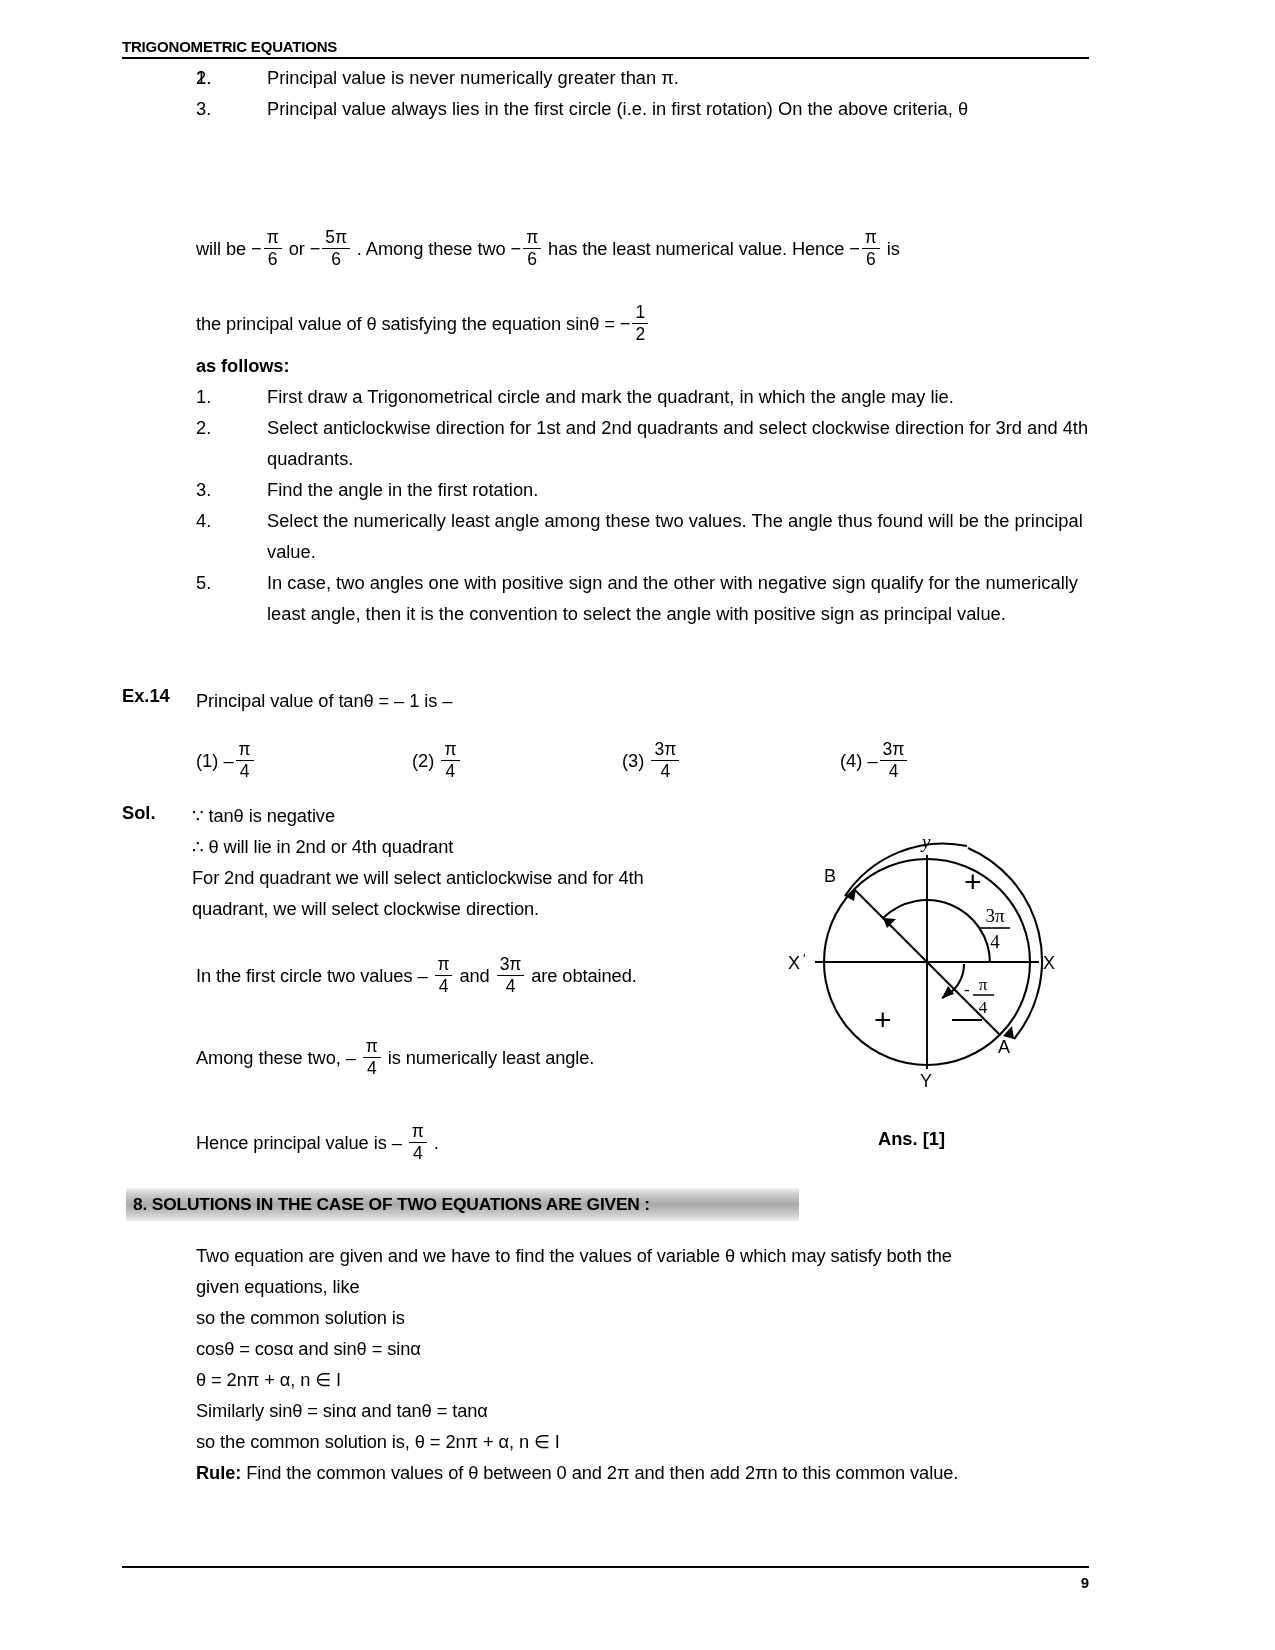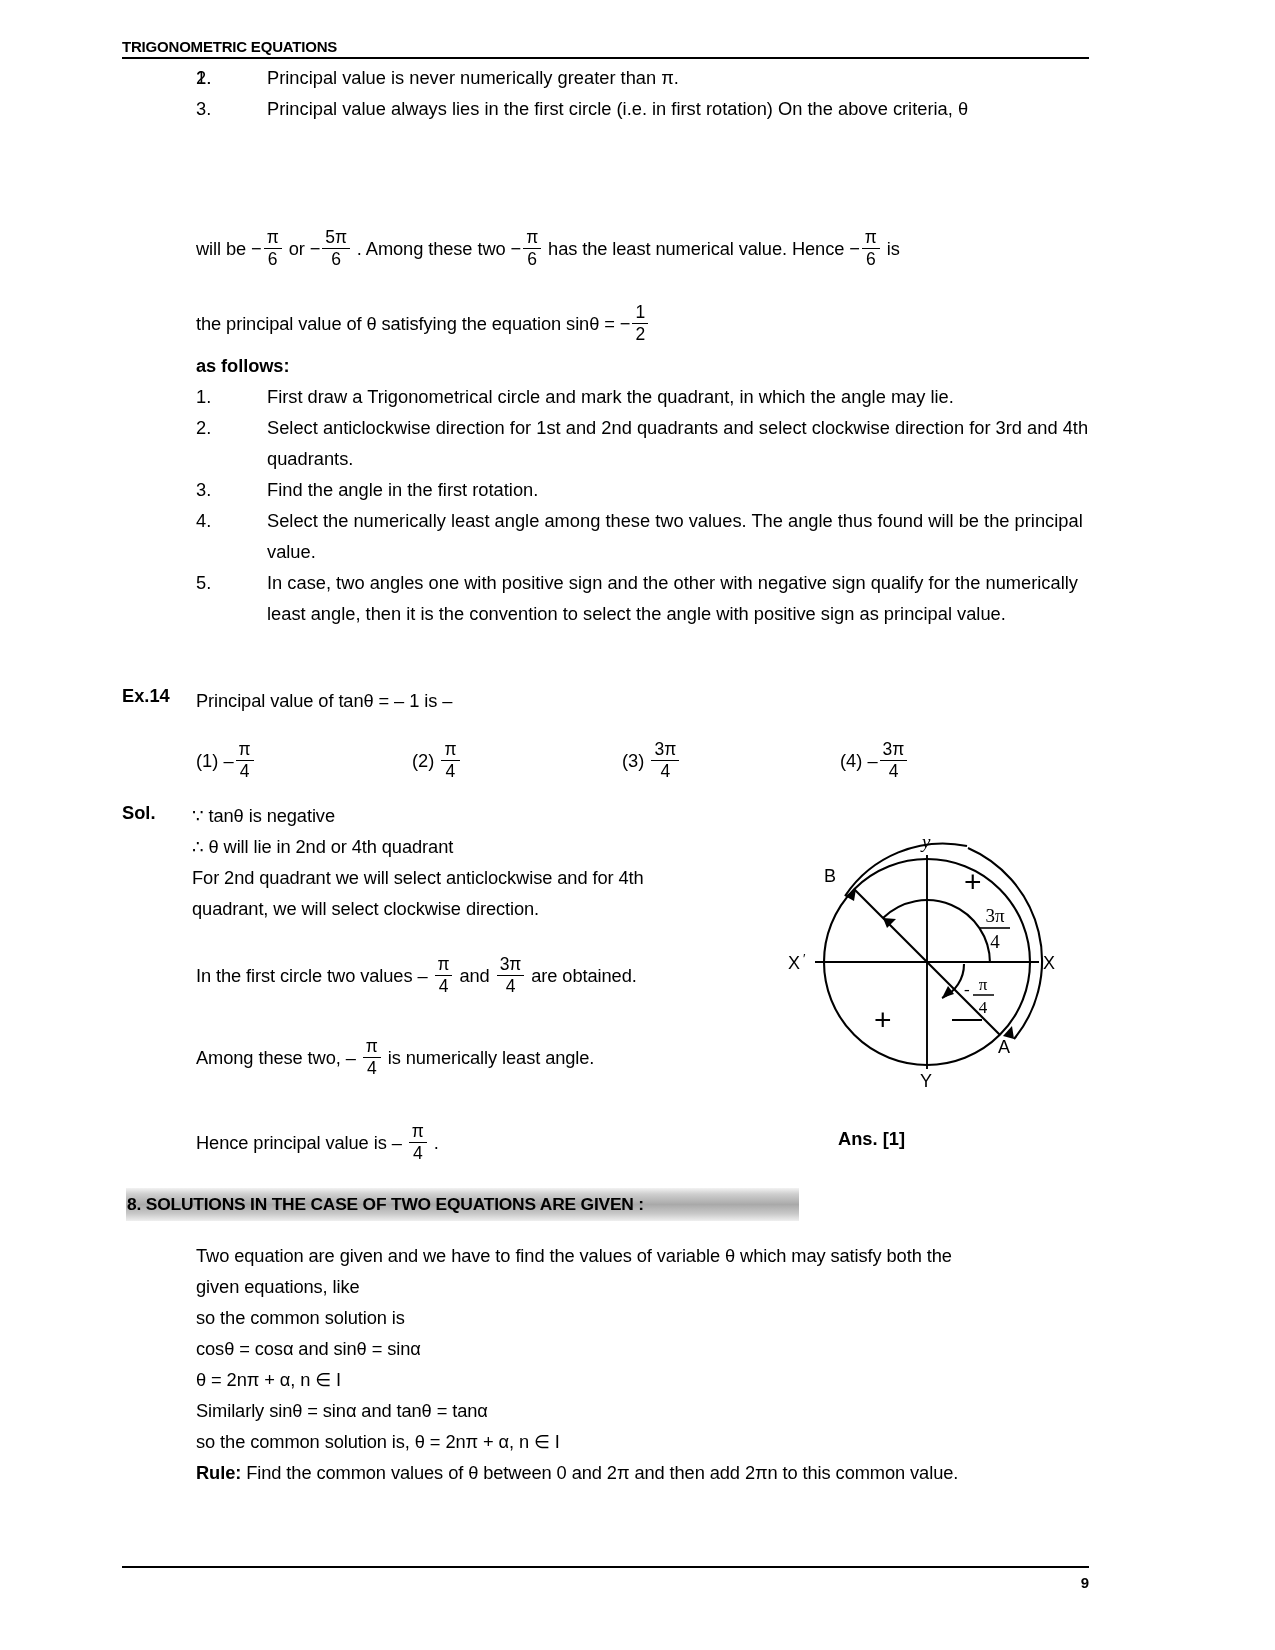--- a/index.html
+++ b/index.html
@@ -140,21 +140,21 @@
     width: 673px;
     height: 33px;
     background: linear-gradient(to bottom, #f2f2f2 0%, #cfcfcf 18%, #a9a9a9 50%, #c9c9c9 78%, #efefef 100%);
     display: flex;
     align-items: center;
   }
   .banner-text {
     font-size: 17.4px;
     font-weight: bold;
     letter-spacing: -0.2px;
-    padding-left: 1px;
+    padding-left: 7px;
     color: #000;
   }
 
   
   .ans {
     position: absolute;
     left: 838px;
     font-size: 18.3px;
     font-weight: bold;
   }
@@ -283,21 +283,21 @@
     <span class="frac"><span class="nu">π</span><span class="de">4</span></span>
     <span>is numerically least angle.</span>
   </div>
 
   <div class="txt" style="position:absolute; left:196px; top:1122px;">
     <span>Hence principal value is –</span>
     <span class="frac"><span class="nu">π</span><span class="de">4</span></span>
     <span>.</span>
   </div>
 
-  <div class="ans" style="top:1128px;">Ans. [1]</div>
+  <div class="ans" style="top:1128px;margin-left:40px;">Ans. [1]</div>
 
   <div class="diagram">
     <svg width="290" height="290" viewBox="0 0 290 290" xmlns="http://www.w3.org/2000/svg">
 
       <circle cx="145" cy="156" r="103" fill="none" stroke="#000" stroke-width="2.1"></circle>
 
       <line x1="145" y1="49" x2="145" y2="263" stroke="#000" stroke-width="1.9"></line>
       <line x1="33" y1="156" x2="257" y2="156" stroke="#000" stroke-width="1.9"></line>
 
       <line x1="72" y1="83" x2="218" y2="229" stroke="#000" stroke-width="2.1"></line>

